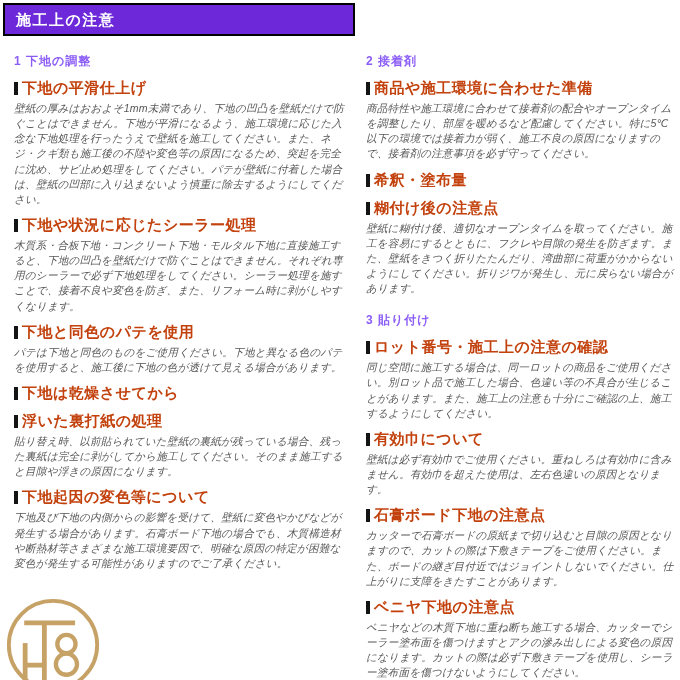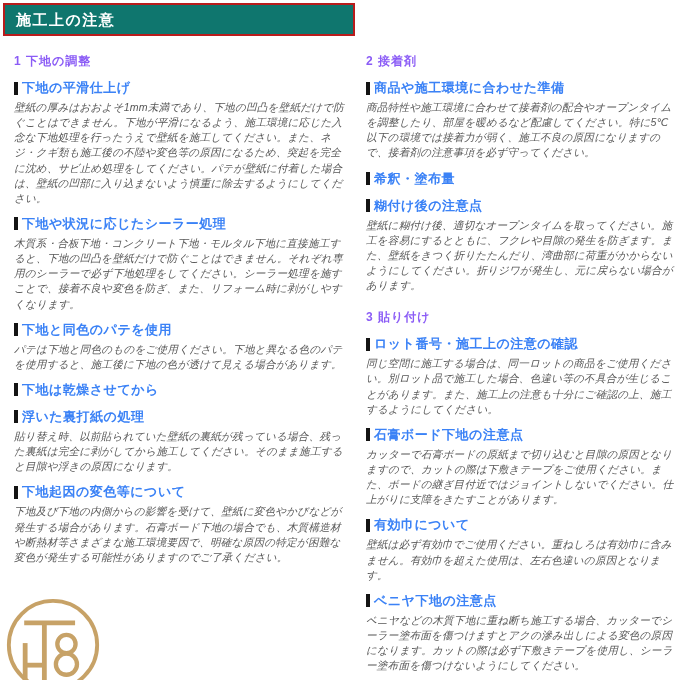--- a/index.html
+++ b/index.html
@@ -6,21 +6,21 @@
   body{
     width:680px;height:680px;overflow:hidden;background:#ffffff;
     font-family:"Liberation Sans","DejaVu Sans",sans-serif;
     -webkit-font-smoothing:antialiased;
   }
   .page{position:relative;width:680px;height:680px;overflow:hidden;background:#fff;}
 
   
   .header-bar{
     position:absolute;top:3px;left:3px;width:348px;height:29px;
-    background:#0f766e;border:2px solid #b91c1c;
+    background:#6d28d9;border:2px solid #000000;
     display:flex;align-items:center;
   }
   .header-bar .title{
     color:#ffffff;font-size:15px;font-weight:bold;letter-spacing:1.5px;
     padding-left:11px;line-height:1;
   }
 
   
   .cols{
     position:absolute;top:44px;left:14px;right:6px;
@@ -31,21 +31,21 @@
 
   h2.sec-head{
     font-size:12px;font-weight:bold;color:#8b5cf6;
     margin:9px 0 4px 0;letter-spacing:1px;
   }
   h2.sec-head.later{margin-top:16px;}
 
   .sub{margin:0 0 1px 0;}
   .sub h3{
     display:flex;align-items:center;gap:4px;
-    font-size:13px;font-weight:bold;color:#3b82f6;
+    font-size:15px;font-weight:bold;color:#c2410c;
     margin:9px 0 3px 0;letter-spacing:0.5px;
   }
   .mk{display:inline-block;width:4px;height:13px;background:#141414;flex:0 0 4px;}
   .sub p{
     margin:0;font-size:10.6px;line-height:1.43;color:#575757;
     white-space:pre-line;letter-spacing:0.2px;font-style:italic;
   }
 
   
   .logo{position:absolute;left:5px;top:597px;width:96px;height:96px;}
@@ -145,31 +145,31 @@
         <h3>
             <span class="mk"></span>
             <span>ロット番号・施工上の注意の確認</span>
           </h3>
         <p>同じ空間に施工する場合は、同一ロットの商品をご使用ください。別ロット品で施工した場合、色違い等の不具合が生じることがあります。また、施工上の注意も十分にご確認の上、施工するようにしてください。</p>
       </div>
 
       <div class="sub">
         <h3>
             <span class="mk"></span>
-            <span>石膏ボード下地の注意点</span>
+            <span>有効巾について</span>
           </h3>
-        <p>カッターで石膏ボードの原紙まで切り込むと目隙の原因となりますので、カットの際は下敷きテープをご使用ください。また、ボードの継ぎ目付近ではジョイントしないでください。仕上がりに支障をきたすことがあります。</p>
+        <p>壁紙は必ず有効巾でご使用ください。重ねしろは有効巾に含みません。有効巾を超えた使用は、左右色違いの原因となります。</p>
       </div>
 
       <div class="sub">
         <h3>
             <span class="mk"></span>
-            <span>有効巾について</span>
+            <span>石膏ボード下地の注意点</span>
           </h3>
-        <p>壁紙は必ず有効巾でご使用ください。重ねしろは有効巾に含みません。有効巾を超えた使用は、左右色違いの原因となります。</p>
+        <p>カッターで石膏ボードの原紙まで切り込むと目隙の原因となりますので、カットの際は下敷きテープをご使用ください。また、ボードの継ぎ目付近ではジョイントしないでください。仕上がりに支障をきたすことがあります。</p>
       </div>
 
       <div class="sub">
         <h3>
             <span class="mk"></span>
             <span>ベニヤ下地の注意点</span>
           </h3>
         <p>ベニヤなどの木質下地に重ね断ち施工する場合、カッターでシーラー塗布面を傷つけますとアクの滲み出しによる変色の原因になります。カットの際は必ず下敷きテープを使用し、シーラー塗布面を傷つけないようにしてください。</p>
       </div>
 

